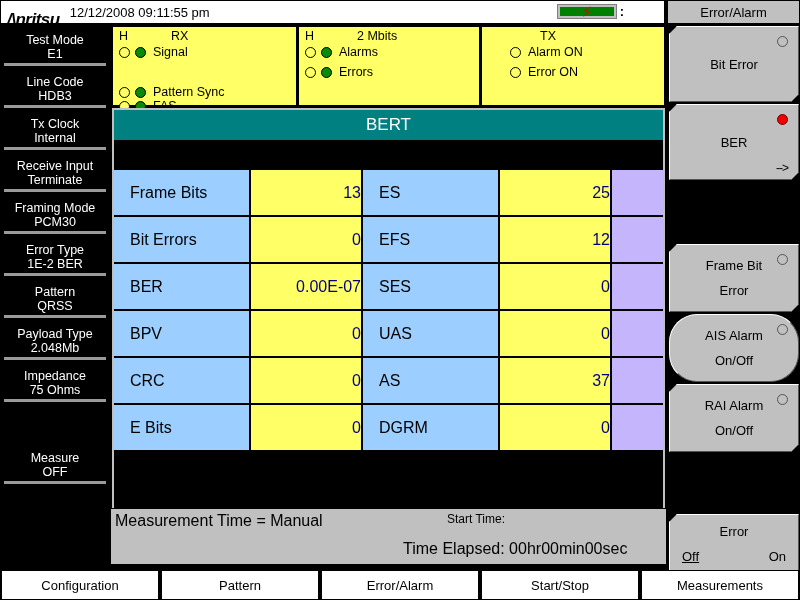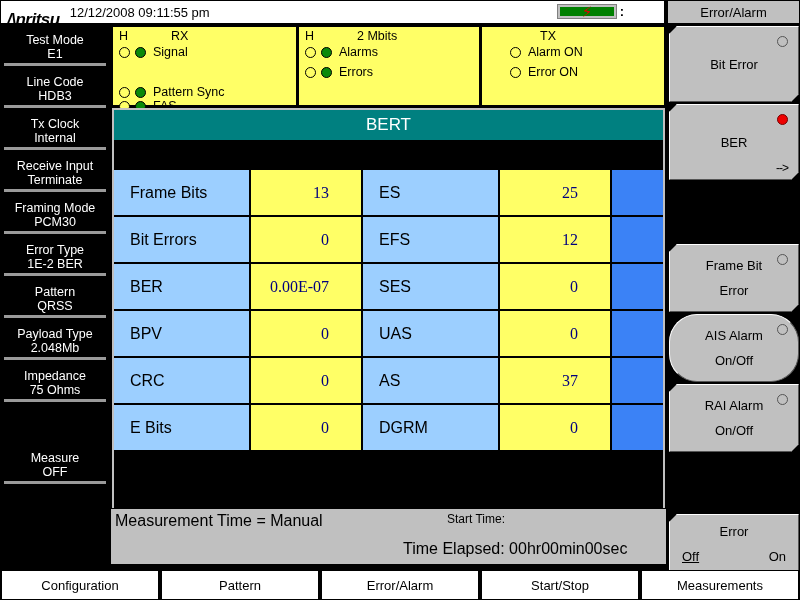--- a/index.html
+++ b/index.html
@@ -88,39 +88,39 @@
     background:#000;border:2px solid #c0c0c0;box-sizing:border-box;
   }
   #bert-header{
     height:30px;background:#008080;color:#fff;
     display:flex;align-items:center;justify-content:center;
     font-size:17px;
   }
   #bert-spacer{height:30px;background:#000;}
   #bert-table{
     display:flex;flex-direction:column;
-    background:#3b82f6;
+    background:#c4b5fd;
   }
   .t-row{
     display:flex;height:45px;
     border-bottom:2px solid #000;
   }
   .t-cell{
     box-sizing:border-box;
     display:flex;align-items:center;
     font-size:16px;color:#1a1a55;
     border-right:2px solid #000;
   }
   .t-label{
     background:#9ccfff;width:137px;
     padding-left:16px;color:#000;
   }
   .t-value{
     background:#ffff66;width:112px;
-    justify-content:flex-end;padding-right:32px;color:#00007f;font-family:Liberation Serif, serif;
+    justify-content:flex-end;padding-right:0;color:#00007f;
   }
   #bert-bottom{background:#000;height:62px;}
 
   
   #measfooter{
     position:absolute;left:110px;top:508px;width:557px;height:57px;
     background:#c0c0c0;border:1px solid #000;box-sizing:border-box;
     color:#000;
   }
   #meas-line1{

